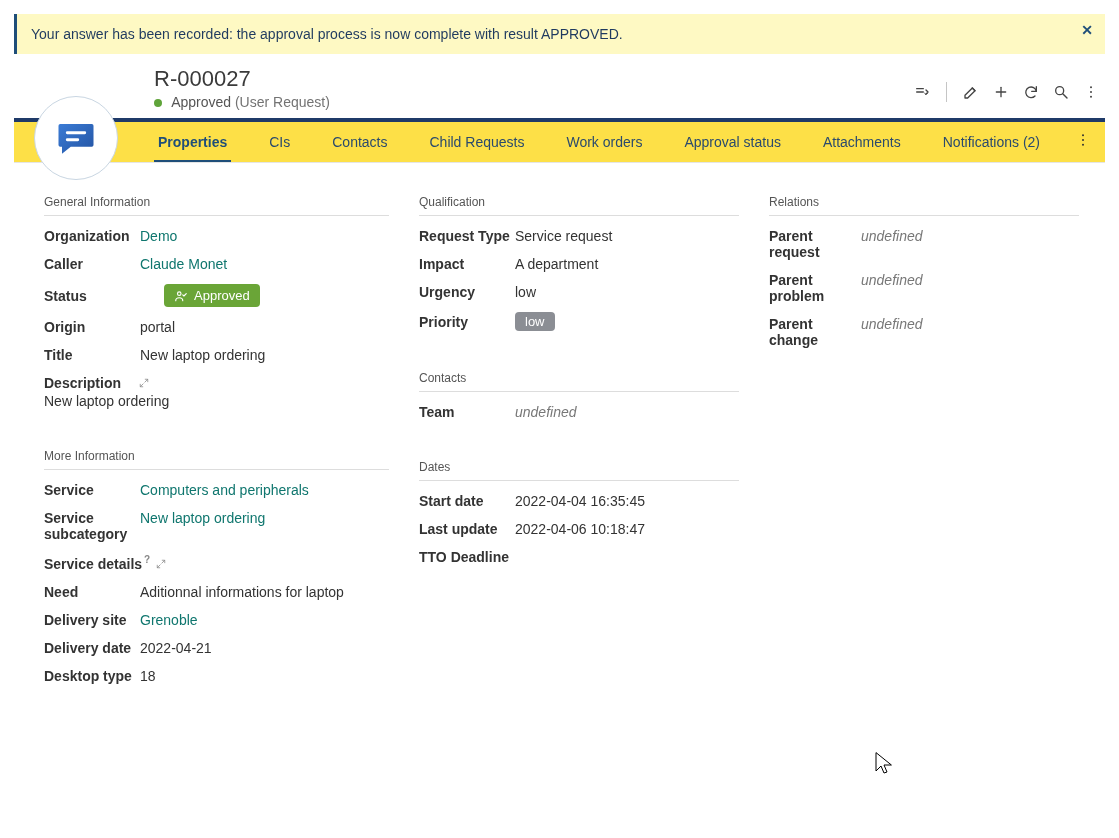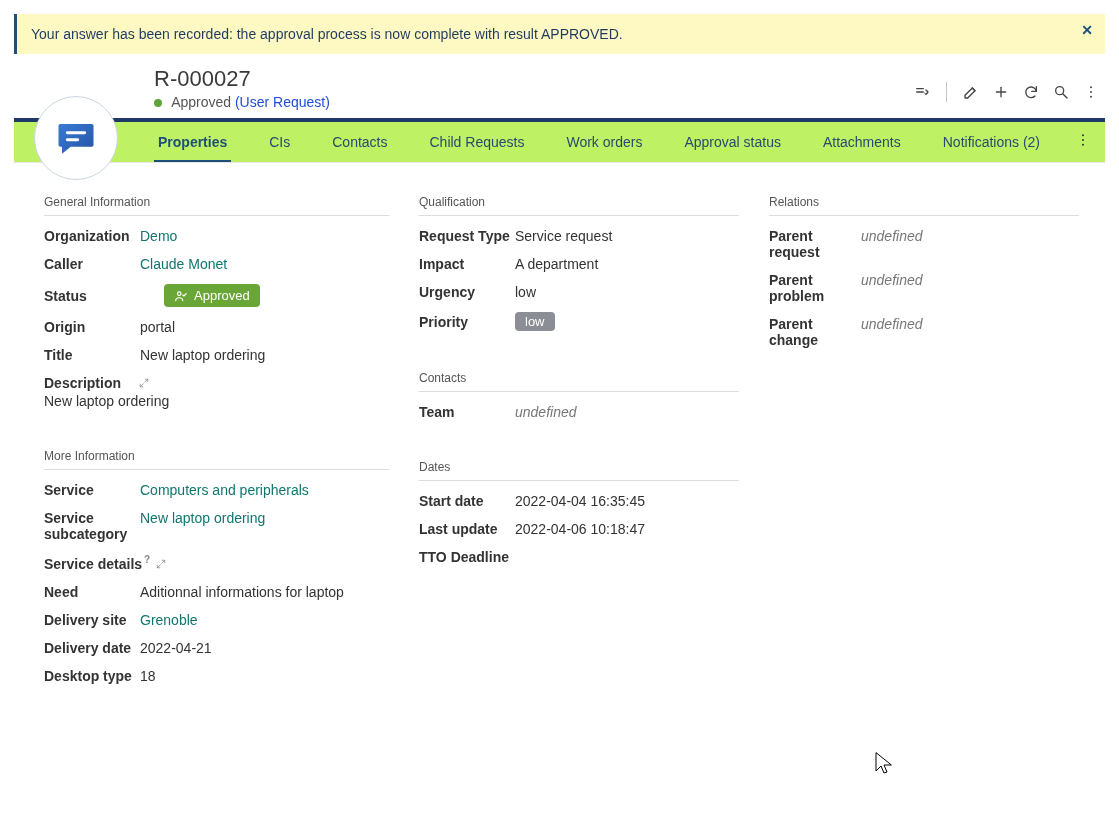--- a/index.html
+++ b/index.html
@@ -54,21 +54,21 @@
   .status-dot {
     display: inline-block;
     width: 8px;
     height: 8px;
     border-radius: 50%;
     background: #5fa43a;
     vertical-align: middle;
     margin-right: 6px;
   }
   .subtitle-type {
-    color: #1d4ed8;
+    color: #737373;
   }
 
   
   .toolbar {
     position: absolute;
     right: 6px;
     top: 22px;
     display: flex;
     align-items: center;
     gap: 14px;
@@ -95,21 +95,21 @@
   }
 
   
   .tabs {
     display: flex;
     align-items: center;
     gap: 34px;
     padding: 0 0 0 140px;
     border-bottom: 1px solid #e5e5e5;
     height: 40px;
-    background: #bef264;
+    background: #fde047;
     position: relative;
   }
   .tab {
     color: #2a4a6d;
     cursor: pointer;
     font-size: 14px;
     padding: 10px 4px;
   }
   .tab.active {
     color: #1f4e79;

